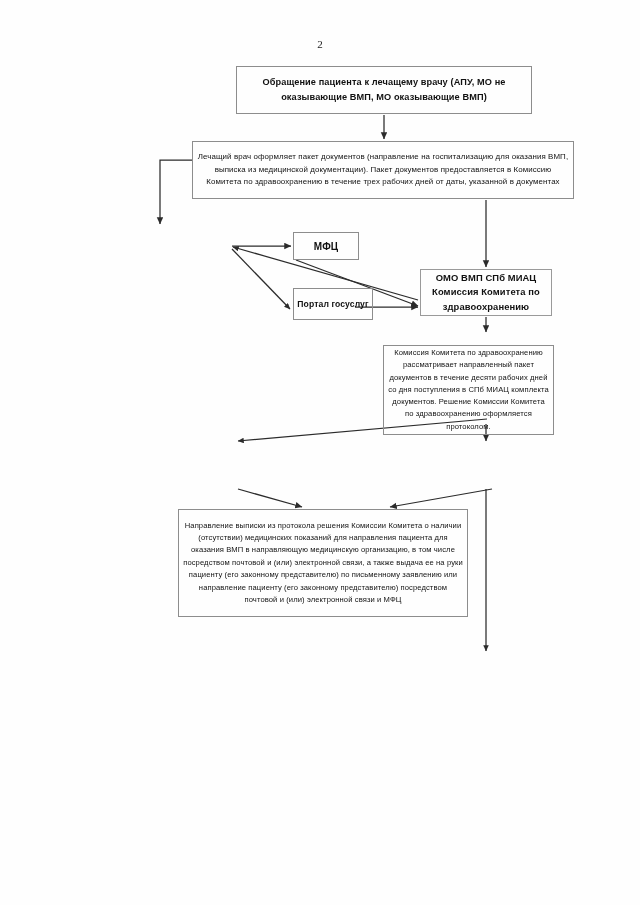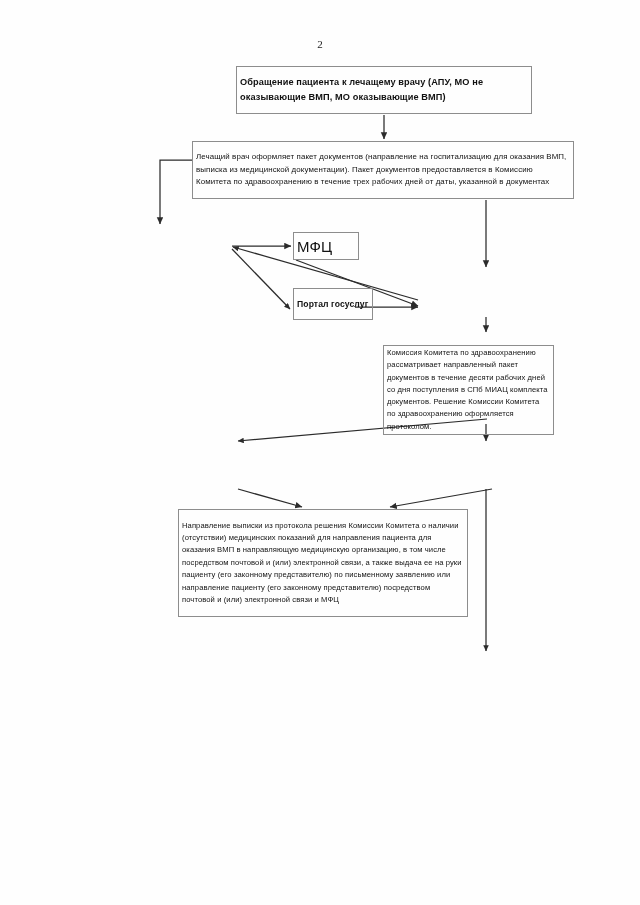--- a/index.html
+++ b/index.html
@@ -33,21 +33,21 @@
     color: #222;
   }
   .node {
     position: absolute;
     box-sizing: border-box;
     border: 1px solid #8d8d8d;
     background: transparent;
     display: flex;
     align-items: center;
     justify-content: center;
-    text-align: left;
+    text-align: center;
     color: #111;
     letter-spacing: 0.1px;
   }
   .node .txt {
     display: block;
     width: 100%;
     padding: 0 3px;
   }
 
   
@@ -58,21 +58,21 @@
   #node-doctor-docs {
     left: 192px; top: 141px; width: 382px; height: 58px;
     font-size: 7.9px; line-height: 12.6px;
   }
   #node-patient {
     left: 82px; top: 228px; width: 148px; height: 32px;
     font-size: 8.6px; font-weight: bold; line-height: 13px;
   }
   #node-mfc {
     left: 293px; top: 232px; width: 66px; height: 28px;
-    font-size: 15px; font-weight: normal;
+    font-size: 10px; font-weight: bold;
   }
   #node-portal {
     left: 293px; top: 288px; width: 80px; height: 32px;
     font-size: 8.6px; font-weight: bold; line-height: 17px;
   }
   #node-omo {
     left: 420px; top: 269px; width: 132px; height: 47px;
     font-size: 9.4px; font-weight: bold; line-height: 14.5px;
     border-color: #9a9a9a;
   }
@@ -160,20 +160,23 @@
 
 
   <div class="node" id="node-mfc">
     <span class="txt">МФЦ</span>
   </div>
 
   <div class="node" id="node-portal">
     <span class="txt">Портал госуслуг</span>
   </div>
 
+  <div class="node" id="node-omo">
+    <span class="txt">ОМО ВМП СПб МИАЦ Комиссия Комитета по здравоохранению</span>
+  </div>
 
   <div class="node" id="node-commission-review">
     <span class="txt">Комиссия Комитета по здравоохранению рассматривает направленный пакет документов в течение десяти рабочих дней со дня поступления в СПб МИАЦ комплекта документов. Решение Комиссии Комитета по здравоохранению оформляется протоколом.</span>
   </div>
 
 
 
   <div class="node" id="node-extract">
     <span class="txt">Направление выписки из протокола решения Комиссии Комитета о наличии (отсутствии) медицинских показаний для направления пациента для оказания ВМП в направляющую медицинскую организацию, в том числе посредством почтовой и (или) электронной связи, а также выдача ее на руки пациенту (его законному представителю) по письменному заявлению или направление пациенту (его законному представителю) посредством почтовой и (или) электронной связи и МФЦ</span>
   </div>

